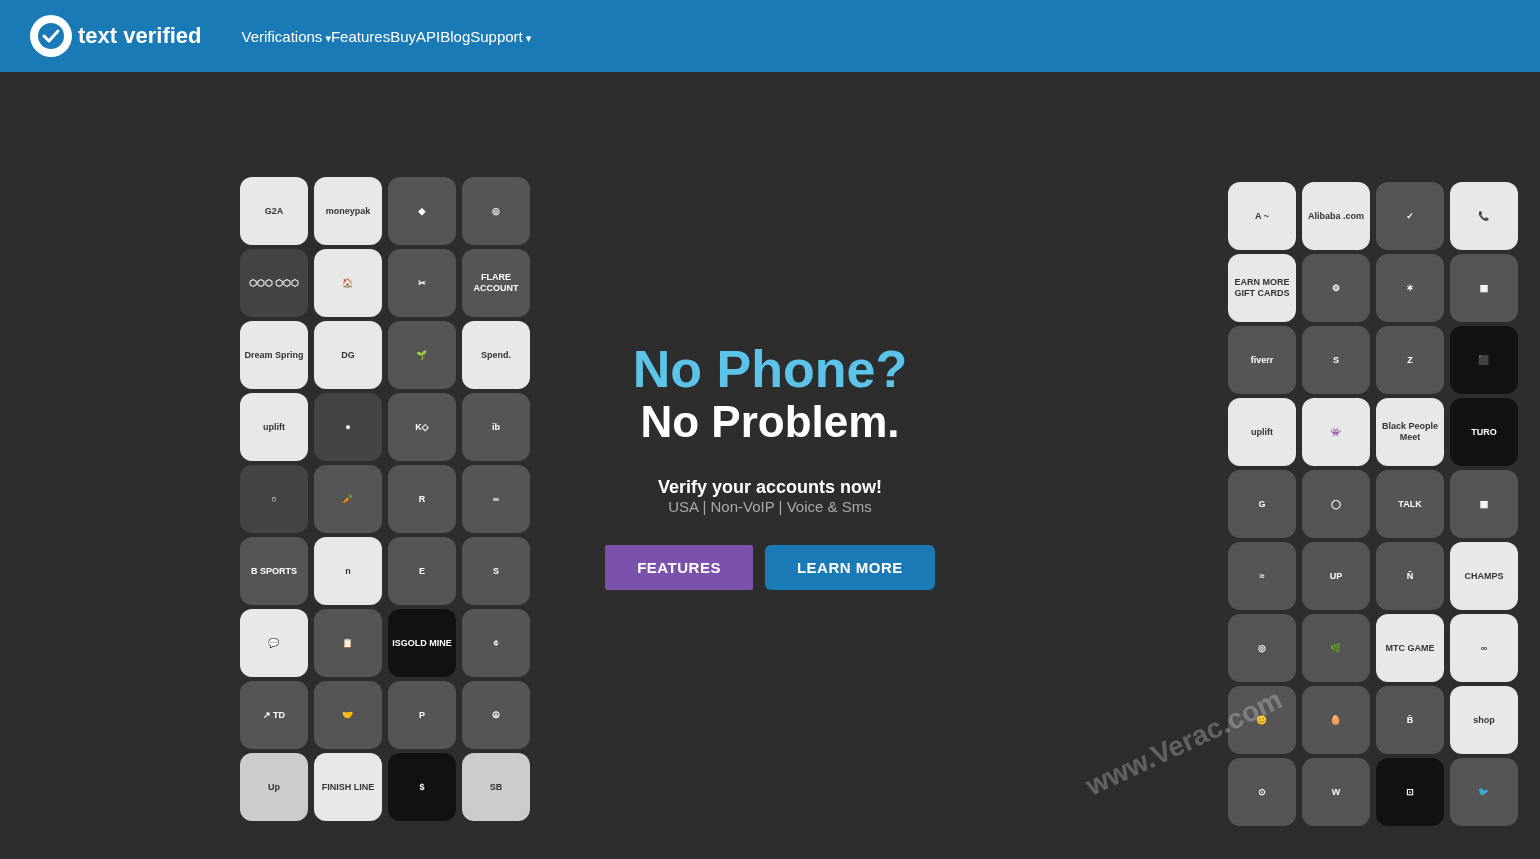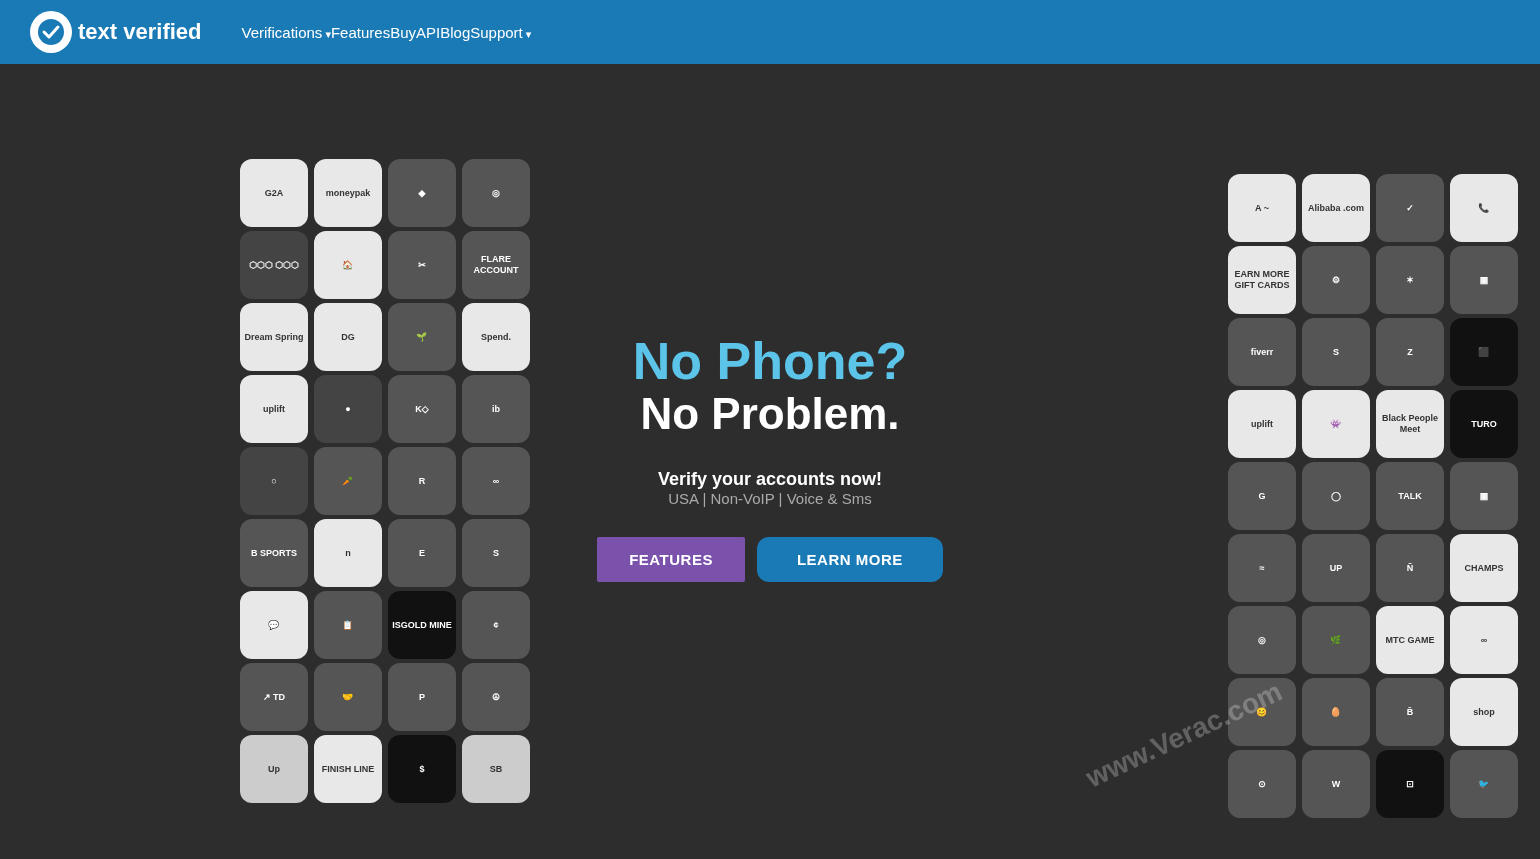--- a/index.html
+++ b/index.html
@@ -1,21 +1,21 @@
 <!DOCTYPE html>
 <html><head>
   <meta charset="utf-8">
   <style>
     * { margin: 0; padding: 0; box-sizing: border-box; }
     body { background: #2d2d2d; font-family: Arial, sans-serif; overflow-x: hidden; }
 
     
     .header {
       background: #1a7ab5;
-      height: 64px;
+      height: 72px;
       display: flex;
       align-items: center;
       padding: 0 30px;
       gap: 40px;
     }
     .logo {
       display: flex;
       align-items: center;
       gap: 6px;
       color: white;
@@ -54,21 +54,21 @@
       padding: 40px 0;
     }
 
     
     .icon-grid-left, .icon-grid-right {
       display: grid;
       grid-template-columns: repeat(4, 70px);
       gap: 4px;
       position: absolute;
     }
-    .icon-grid-left { left: 240px; top: 95px; }
+    .icon-grid-left { left: 240px; top: 105px; }
     .icon-grid-right { right: 20px; top: 110px; }
 
     .app-icon {
       width: 68px; height: 68px;
       border-radius: 12px;
       display: flex;
       align-items: center;
       justify-content: center;
       font-size: 11px;
       font-weight: bold;
@@ -121,25 +121,25 @@
       font-size: 15px;
       font-weight: bold;
       cursor: pointer;
       border-radius: 2px;
       letter-spacing: 0.5px;
     }
     .btn-learn {
       background: #1a7ab5;
       color: white;
       border: none;
-      padding: 14px 40px;
+      padding: 14px 32px;
       font-size: 15px;
       font-weight: bold;
       cursor: pointer;
-      border-radius: 12px;
+      border-radius: 6px;
       letter-spacing: 0.5px;
     }
 
     
     .watermark {
       position: absolute;
       bottom: 100px;
       right: 250px;
       color: rgba(255,255,255,0.25);
       font-size: 28px;

